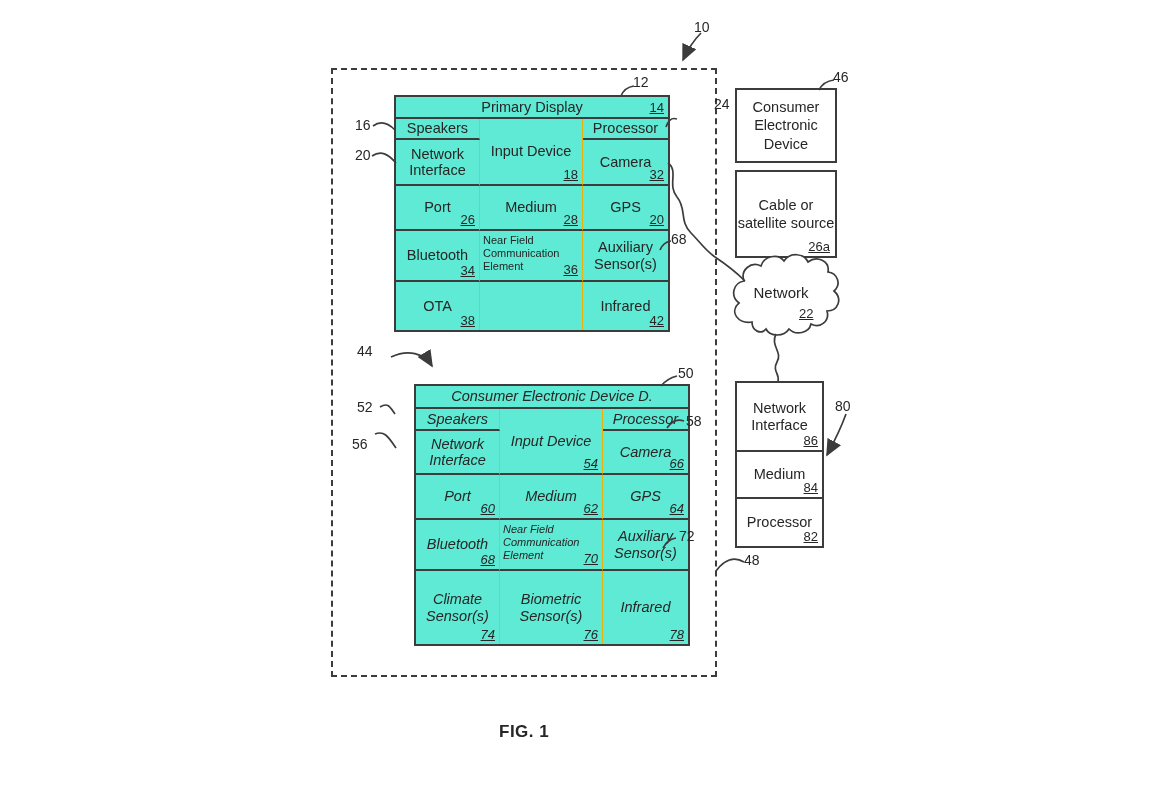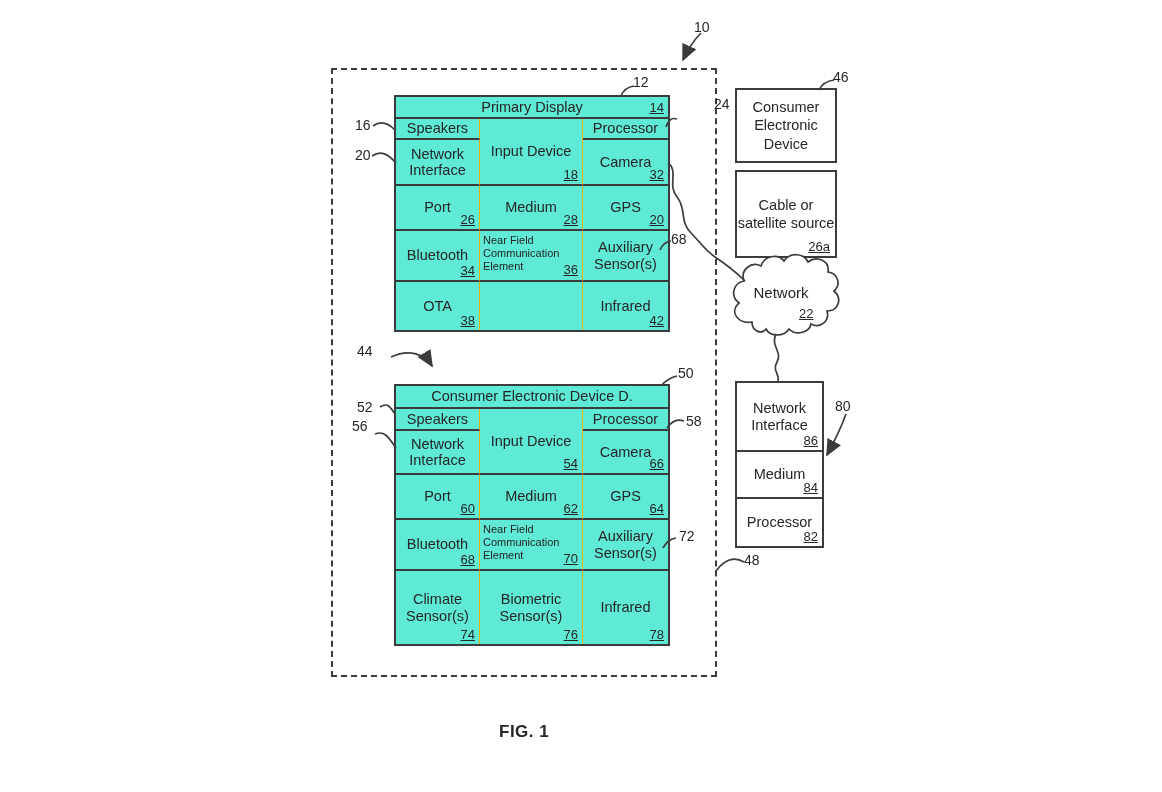--- a/index.html
+++ b/index.html
@@ -7,21 +7,21 @@
           font-family:"Liberation Sans","DejaVu Sans",sans-serif;color:#262626;}
 
   
   .dashed-box{position:absolute;left:331px;top:68px;width:382px;height:605px;
               border:2px dashed #3c3c3c;z-index:1;}
 
   
   .tbl{position:absolute;display:grid;border:2px solid #3c3c3c;background:#5eead4;z-index:2;
        grid-template-columns:84px 103px 85px;}
   #table1{left:394px;top:95px;grid-template-rows:22px 21px 46px 45px 51px 48px;}
-  #table2{left:394px;top:384px;grid-template-rows:23px 22px 44px 45px 51px 73px;}
+  #table2{left:414px;top:384px;grid-template-rows:23px 22px 44px 45px 51px 73px;font-style:italic;}
 
   .cell{position:relative;display:flex;align-items:center;justify-content:center;
         text-align:center;font-size:14.5px;line-height:1.12;}
   .bR{border-right:1px solid #eab308;}
   .bB{border-bottom:2px solid #3c3c3c;}
   .cell .num{position:absolute;right:4px;bottom:1px;font-size:13px;text-decoration:underline;}
   .cell.hdr .num{bottom:1px;}
   .cell.small{align-items:flex-start;justify-content:flex-start;text-align:left;
               font-size:11px;line-height:1.2;padding:3px 2px 2px 3px;}
   .cell.small .num{bottom:2px;}
@@ -45,21 +45,21 @@
   
   #overlay{position:absolute;left:0;top:0;width:1162px;height:792px;z-index:3;pointer-events:none;}
 
   
   .ref{position:absolute;font-size:14px;z-index:4;color:#262626;}
   #r10{left:694px;top:19px;}  #r12{left:633px;top:74px;}
   #r16{left:355px;top:117px;} #r20{left:355px;top:147px;}
   #r24{left:677px;top:96px;margin-left:37px;} #r37{left:671px;top:231px;}
   #r46{left:833px;top:69px;}  #r44{left:349px;top:343px;margin-left:8px;}
   #r50{left:678px;top:365px;} #r52{left:357px;top:399px;}
-  #r56{left:352px;top:418px;text-align:right;} #r58{left:686px;top:413px;}
+  #r56{left:352px;top:436px;text-align:right;} #r58{left:686px;top:413px;}
   #r72{left:679px;top:528px;} #r80{left:835px;top:398px;}
   #r48{left:744px;top:552px;}
 
   
   #cloud-label{position:absolute;left:741px;top:284px;width:80px;text-align:center;
                font-size:15px;z-index:4;}
   #cloud-num{position:absolute;left:799px;top:306px;font-size:13px;text-decoration:underline;z-index:4;}
 
   #fig-caption{position:absolute;left:499px;top:722px;font-size:17px;font-weight:bold;
                letter-spacing:.5px;z-index:4;}

